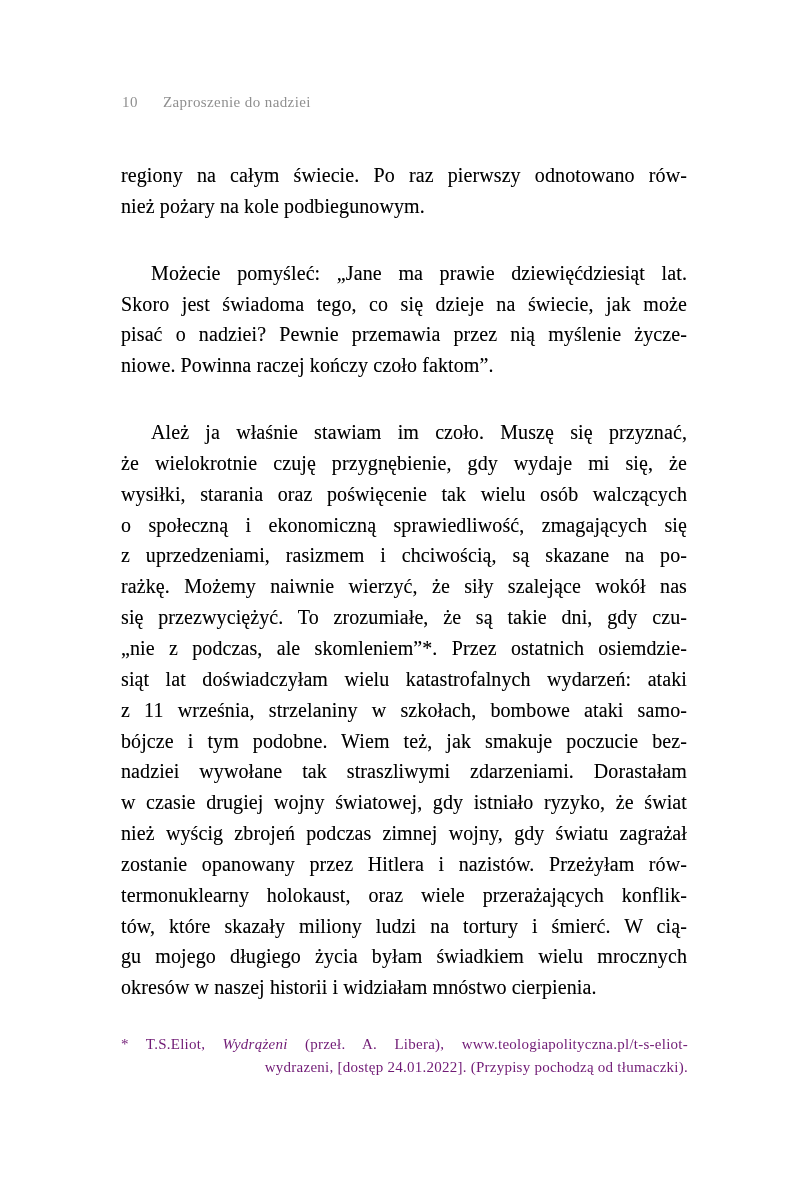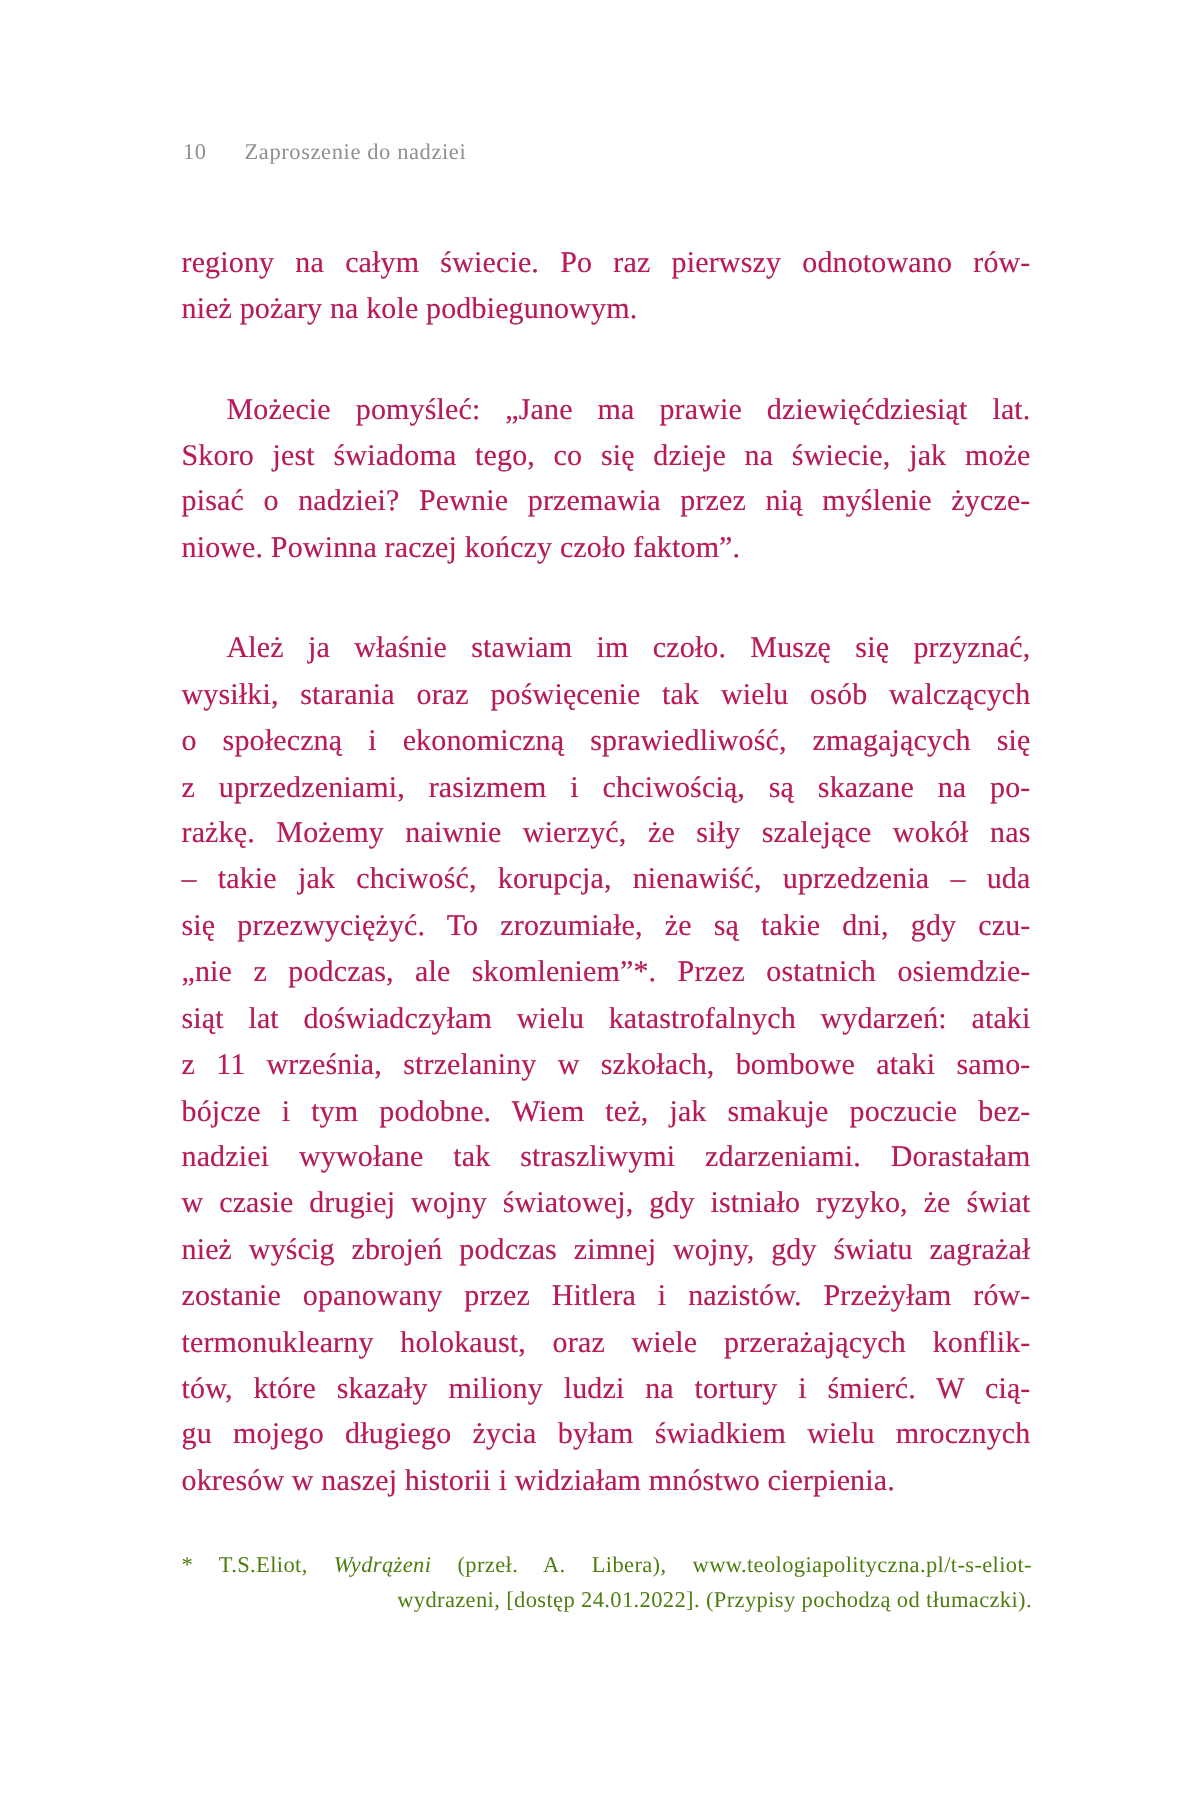--- a/index.html
+++ b/index.html
@@ -35,21 +35,21 @@
     margin-left: 21px;
   }
   
   .body-text {
     position: absolute;
     left: 121px;
     top: 160px;
     width: 566px;
     font-size: 20px;
     line-height: 30.85px;
-    color: #be185d;
+    color: #000000;
     letter-spacing: 0.1px;
     text-shadow: 0 0 0.5px rgba(56,56,56,0.45);
   }
   .body-text .line {
     text-align: justify;
     text-align-last: justify;
     white-space: normal;
   }
   .body-text .line.end {
     text-align-last: left;
@@ -60,21 +60,21 @@
     margin-top: 36px;
   }
   
   .footnote {
     position: absolute;
     left: 121px;
     top: 1033px;
     width: 567px;
     font-size: 15px;
     line-height: 22.5px;
-    color: #4d7c0f;
+    color: #701a75;
     letter-spacing: 0.25px;
   }
   .footnote .fn-line {
     text-align: right;
   }
   .footnote .fn-line.fn-justify {
     text-align: justify;
     text-align-last: justify;
   }
   .footnote .italic {
@@ -92,25 +92,25 @@
   </div>
 
   <div class="body-text" id="body-text">
       <div class="line">regiony na całym świecie. Po raz pierwszy odnotowano rów-</div>
       <div class="line end">nież pożary na kole podbiegunowym.</div>
       <div class="line indent">Możecie pomyśleć: „Jane ma prawie dziewięćdziesiąt lat.</div>
       <div class="line">Skoro jest świadoma tego, co się dzieje na świecie, jak może</div>
       <div class="line">pisać o nadziei? Pewnie przemawia przez nią myślenie życze-</div>
       <div class="line end">niowe. Powinna raczej kończy czoło faktom”.</div>
       <div class="line indent">Ależ ja właśnie stawiam im czoło. Muszę się przyznać,</div>
+      <div class="line">że wielokrotnie czuję przygnębienie, gdy wydaje mi się, że</div>
       <div class="line">wysiłki, starania oraz poświęcenie tak wielu osób walczących</div>
       <div class="line">o społeczną i ekonomiczną sprawiedliwość, zmagających się</div>
       <div class="line">z uprzedzeniami, rasizmem i chciwością, są skazane na po-</div>
       <div class="line">rażkę. Możemy naiwnie wierzyć, że siły szalejące wokół nas</div>
-      <div class="line">– takie jak chciwość, korupcja, nienawiść, uprzedzenia – uda</div>
       <div class="line">się przezwyciężyć. To zrozumiałe, że są takie dni, gdy czu-</div>
       <div class="line">„nie z podczas, ale skomleniem”*. Przez ostatnich osiemdzie-</div>
       <div class="line">siąt lat doświadczyłam wielu katastrofalnych wydarzeń: ataki</div>
       <div class="line">z 11 września, strzelaniny w szkołach, bombowe ataki samo-</div>
       <div class="line">bójcze i tym podobne. Wiem też, jak smakuje poczucie bez-</div>
       <div class="line">nadziei wywołane tak straszliwymi zdarzeniami. Dorastałam</div>
       <div class="line">w czasie drugiej wojny światowej, gdy istniało ryzyko, że świat</div>
       <div class="line">nież wyścig zbrojeń podczas zimnej wojny, gdy światu zagrażał</div>
       <div class="line">zostanie opanowany przez Hitlera i nazistów. Przeżyłam rów-</div>
       <div class="line">termonuklearny holokaust, oraz wiele przerażających konflik-</div>

